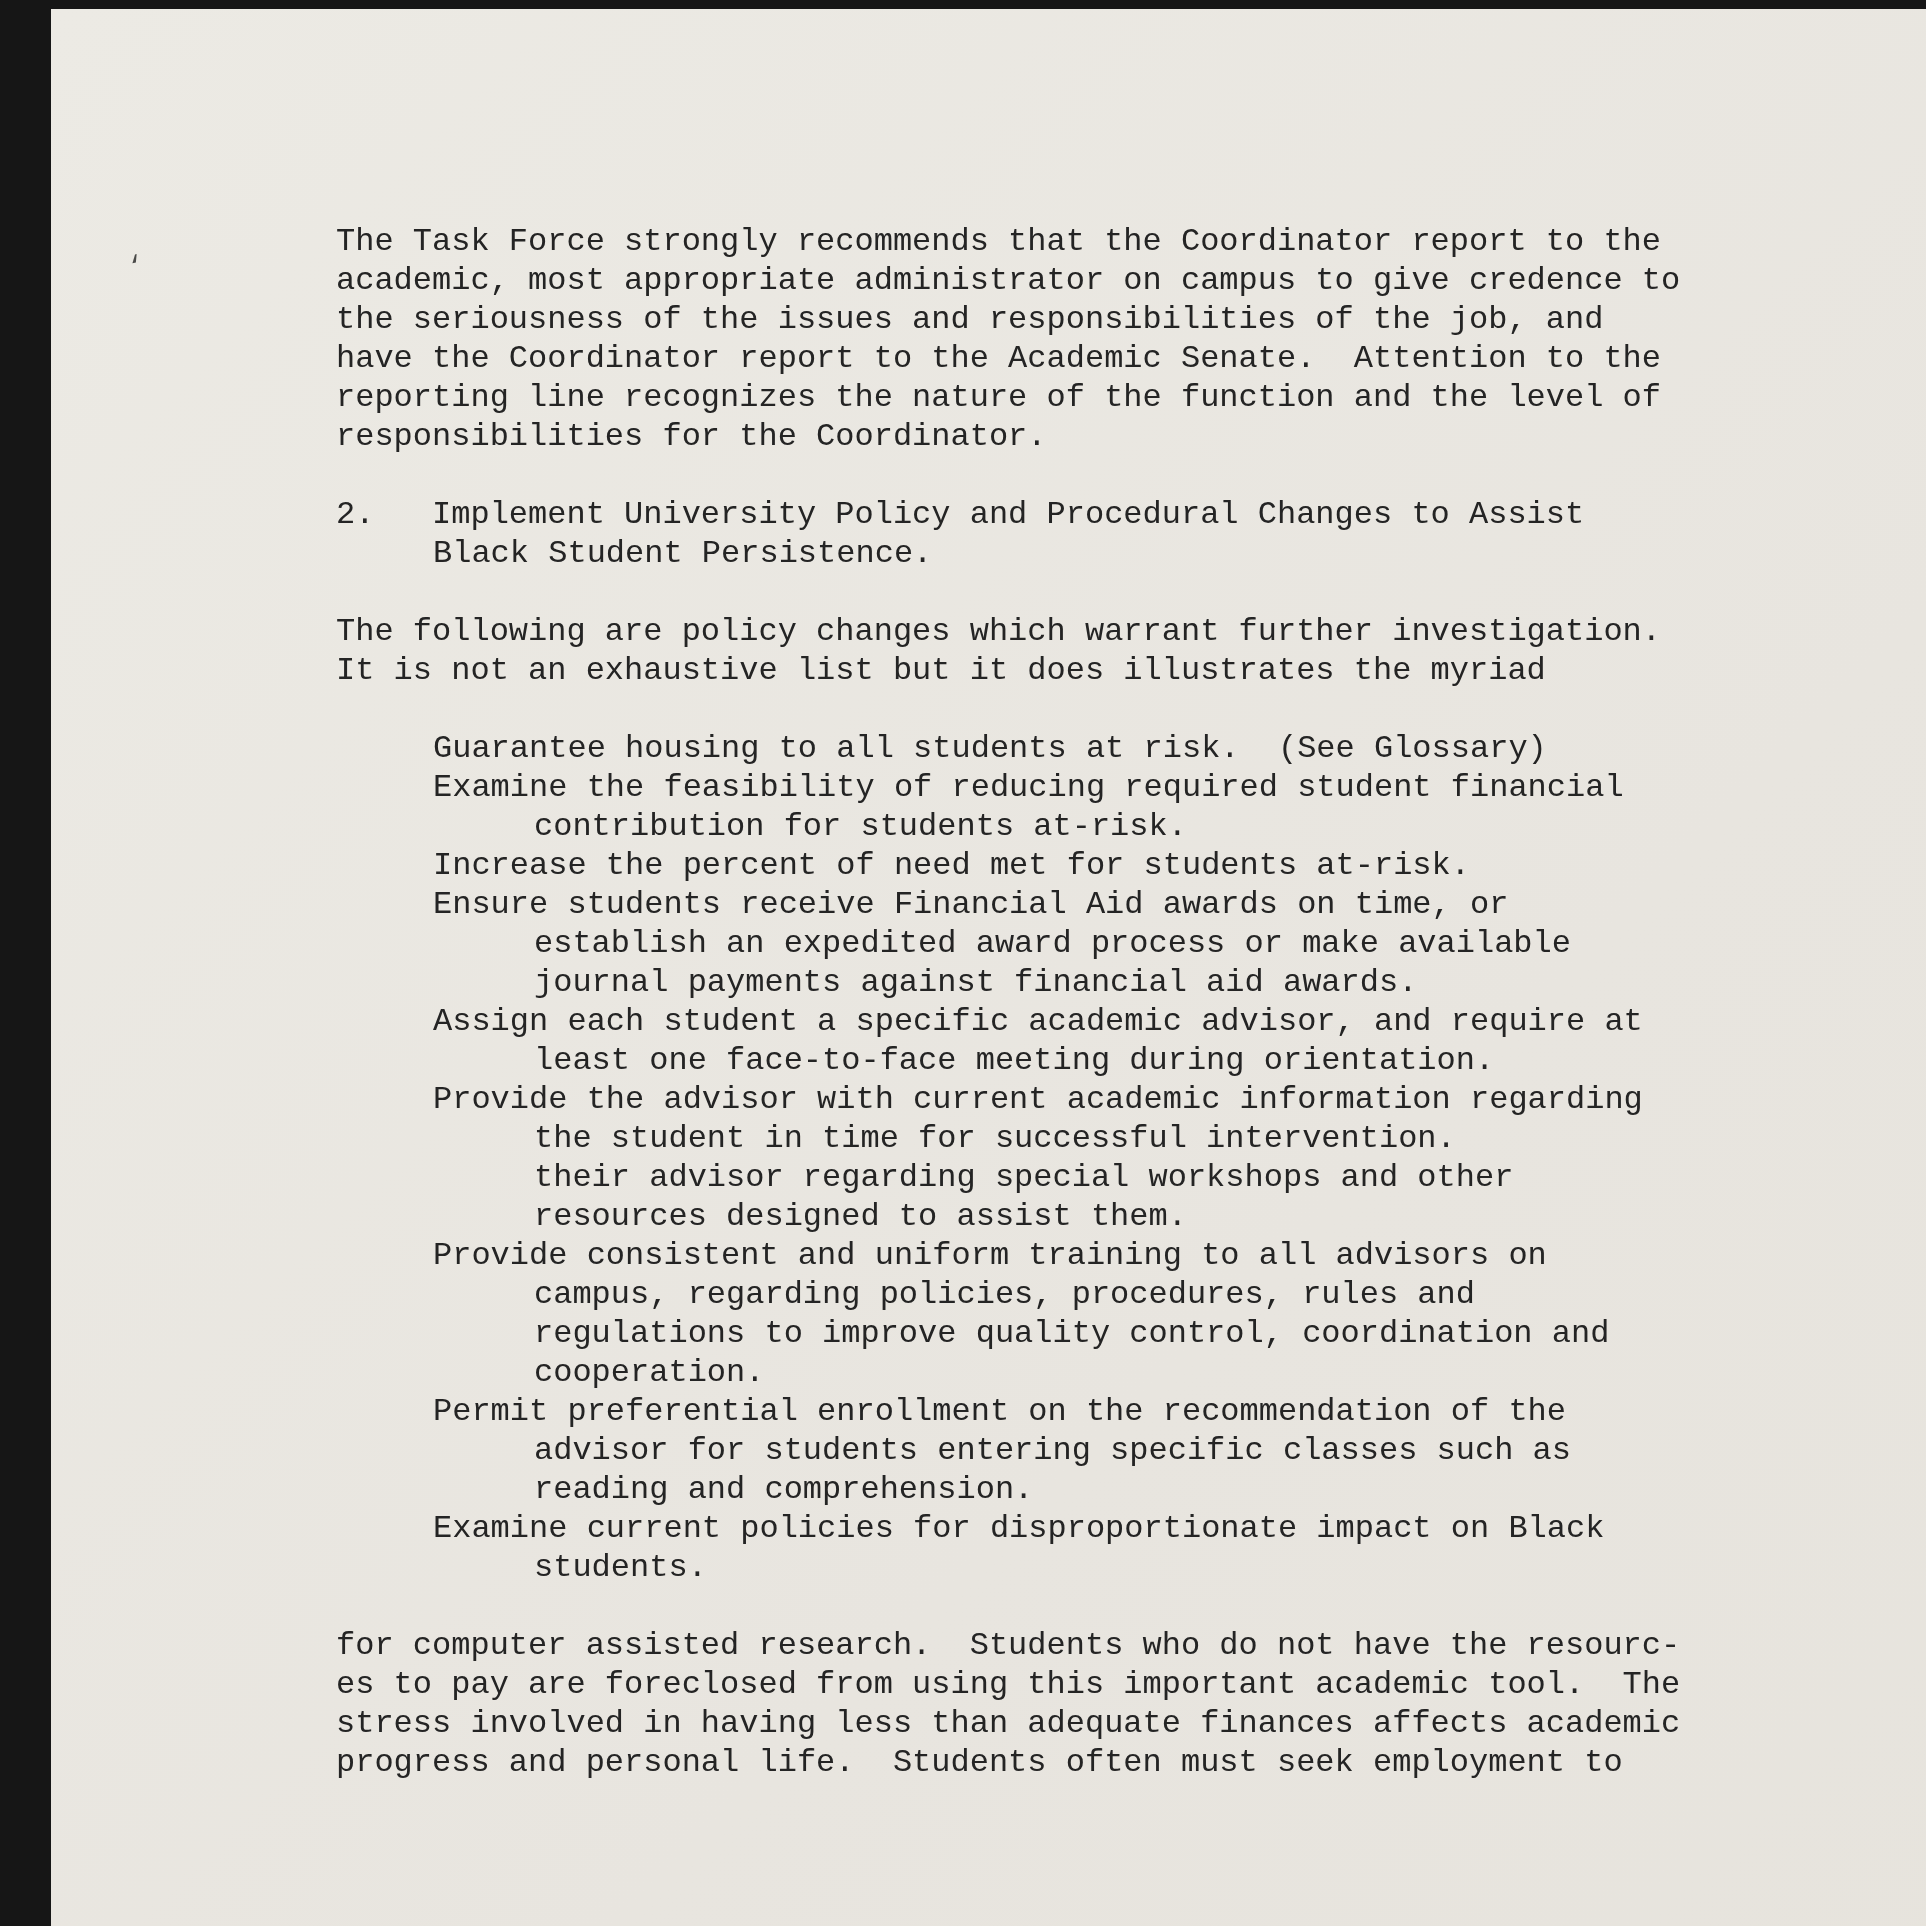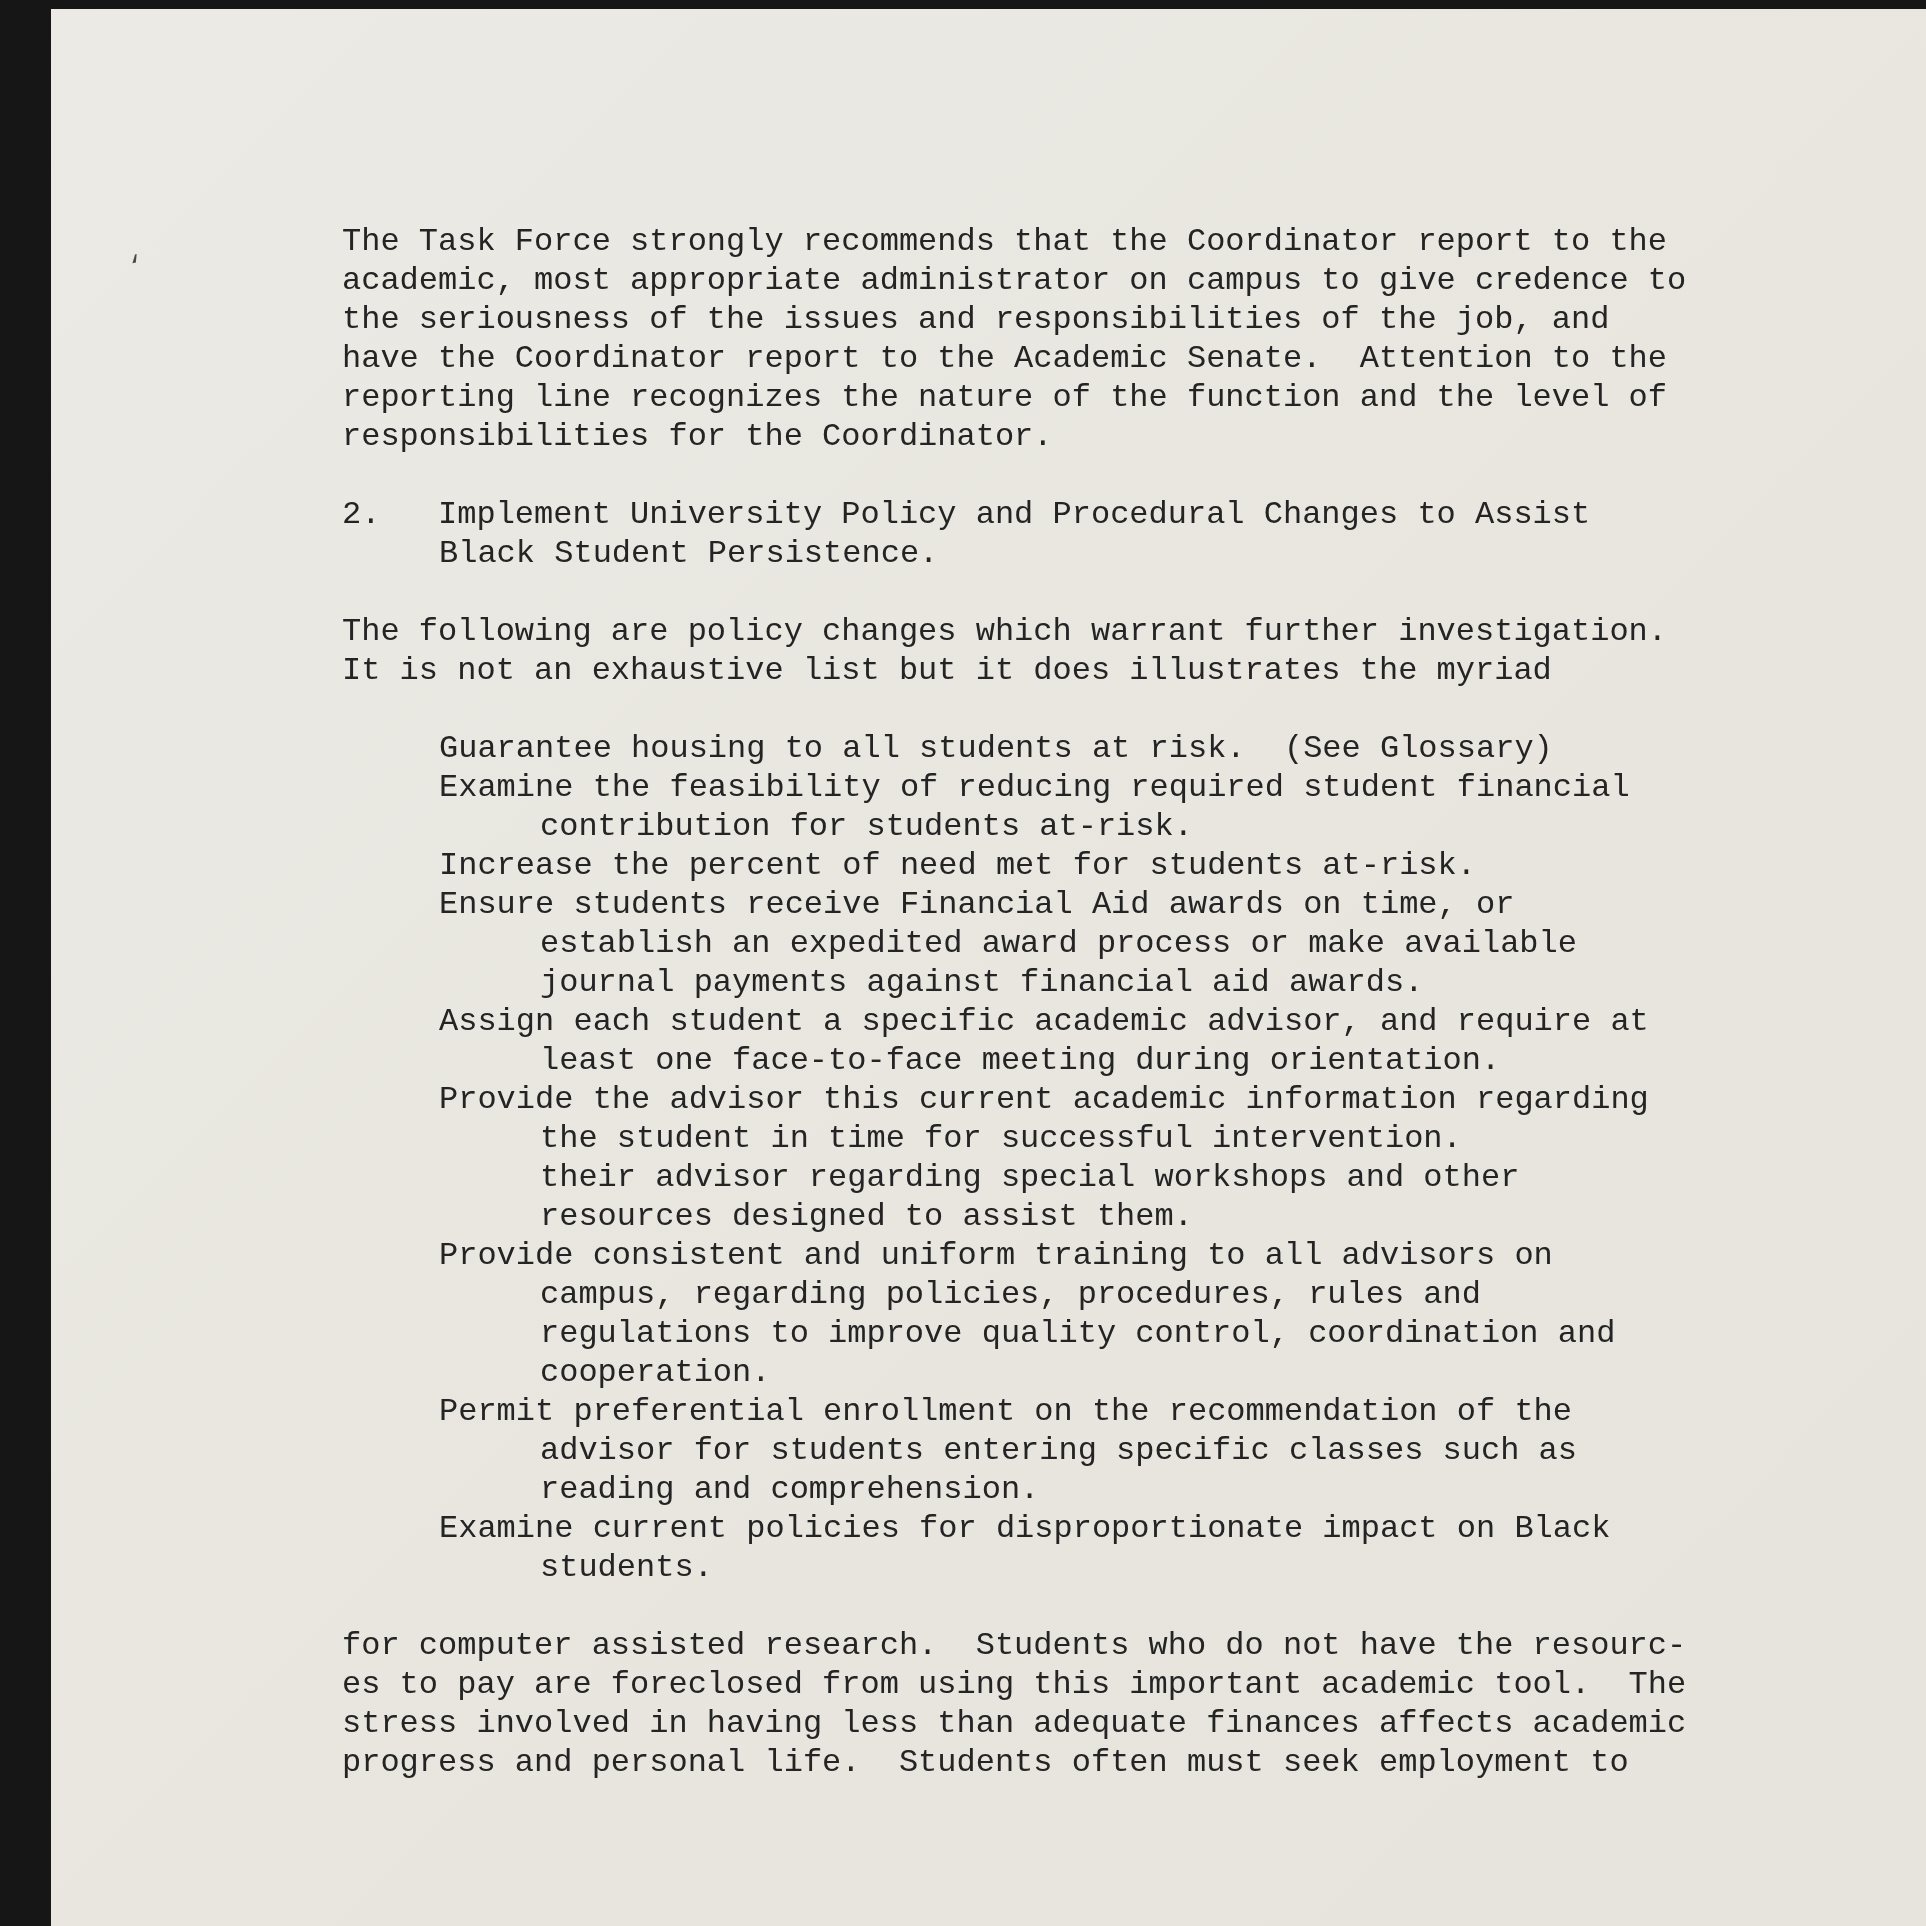--- a/index.html
+++ b/index.html
@@ -21,21 +21,21 @@
   }
   .doc-text {
     position: absolute;
     left: 283px;
     top: 213px;
     font-size: 32px;
     line-height: 39px;
     color: #242424;
     letter-spacing: 0px;
   }
-  .block { margin: 8px; }
+  .block { margin: 2px; }
   .line { white-space: pre; min-height: 39px; }
   .indent-0 { padding-left: 0; }
   .indent-1 { padding-left: 97px; }
   .indent-2 { padding-left: 198px; }
   .u {
     text-decoration-thickness: 1.9px;
     text-underline-offset: 5.4px;
   }
   .scan-mark {
     position: absolute;
@@ -71,21 +71,21 @@
       <div class="block list" style="margin-top: 39px;">
         <div class="line indent-1"><span>Guarantee housing to all students at risk.  (See Glossary)</span></div>
         <div class="line indent-1"><span>Examine the feasibility of reducing required student financial</span></div>
         <div class="line indent-2"><span>contribution for students at-risk.</span></div>
         <div class="line indent-1"><span>Increase the percent of need met for students at-risk.</span></div>
         <div class="line indent-1"><span>Ensure students receive Financial Aid awards on time, or</span></div>
         <div class="line indent-2"><span>establish an expedited award process or make available</span></div>
         <div class="line indent-2"><span>journal payments against financial aid awards.</span></div>
         <div class="line indent-1"><span>Assign each student a specific academic advisor, and require at</span></div>
         <div class="line indent-2"><span>least one face-to-face meeting during orientation.</span></div>
-        <div class="line indent-1"><span>Provide the advisor this </span><span class="u">current</span><span> academic information regarding</span></div>
+        <div class="line indent-1"><span>Provide the advisor with </span><span class="u">current</span><span> academic information regarding</span></div>
         <div class="line indent-2"><span>the student </span><span class="u">in</span><span> </span><span class="u">time</span><span> for successful intervention.</span></div>
         <div class="line indent-2"><span>their advisor regarding special workshops and other</span></div>
         <div class="line indent-2"><span>resources designed to assist them.</span></div>
         <div class="line indent-1"><span>Provide consistent and uniform training to </span><span class="u">all</span><span> advisors on</span></div>
         <div class="line indent-2"><span>campus, regarding policies, procedures, rules and</span></div>
         <div class="line indent-2"><span>regulations to improve quality control, coordination and</span></div>
         <div class="line indent-2"><span>cooperation.</span></div>
         <div class="line indent-1"><span>Permit preferential enrollment on the recommendation of the</span></div>
         <div class="line indent-2"><span>advisor for students entering specific classes such as</span></div>
         <div class="line indent-2"><span>reading and comprehension.</span></div>

